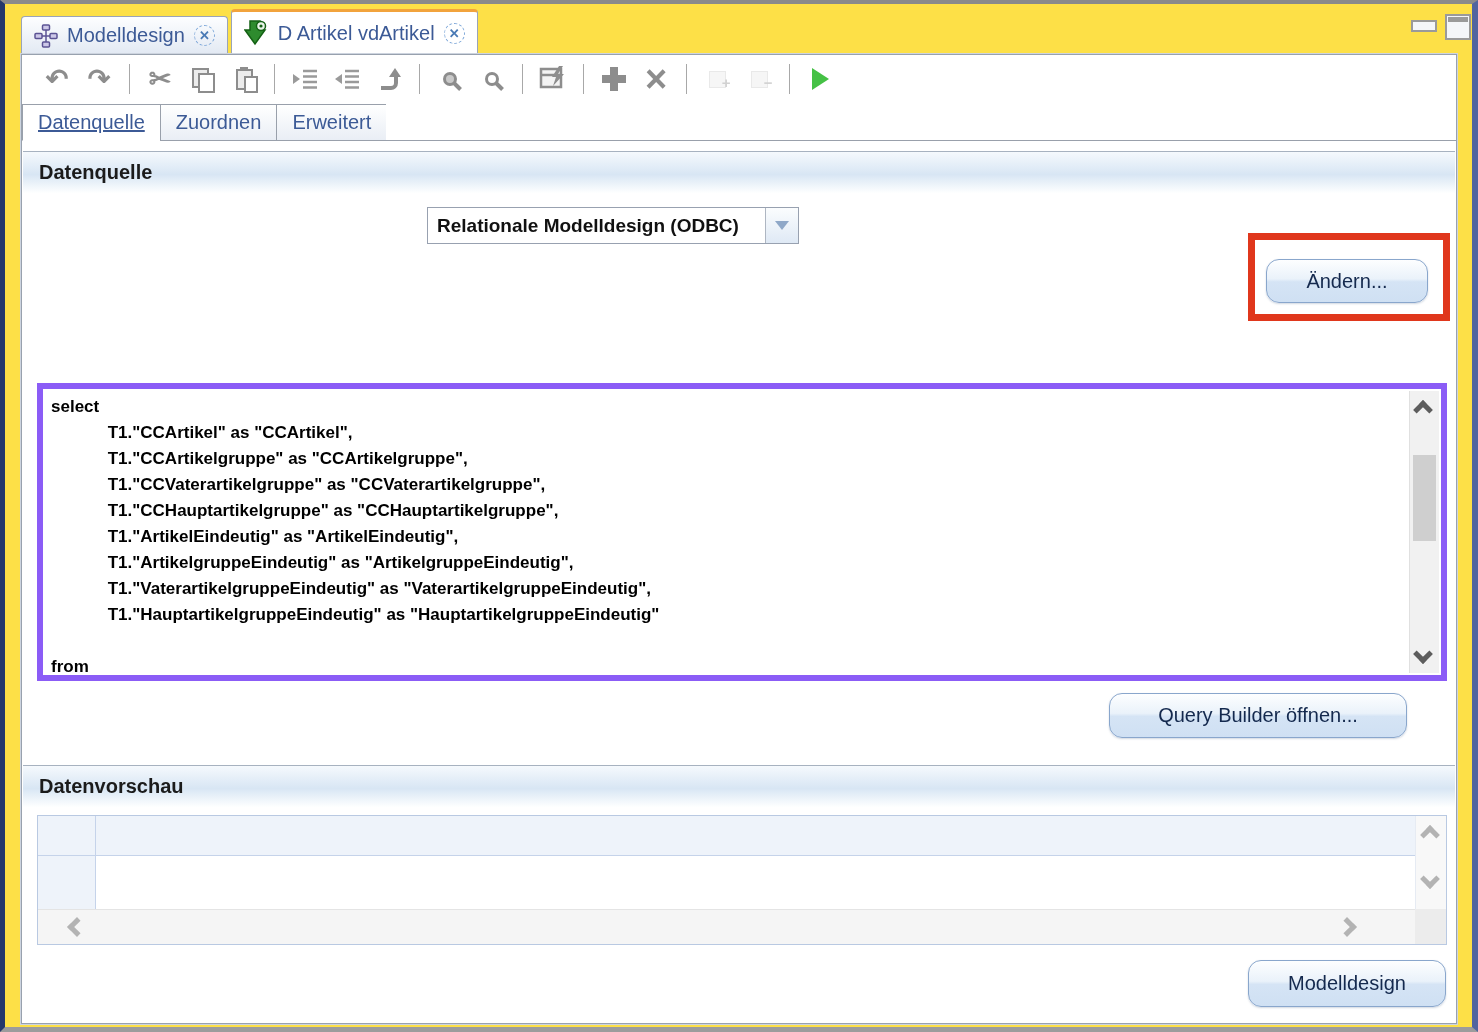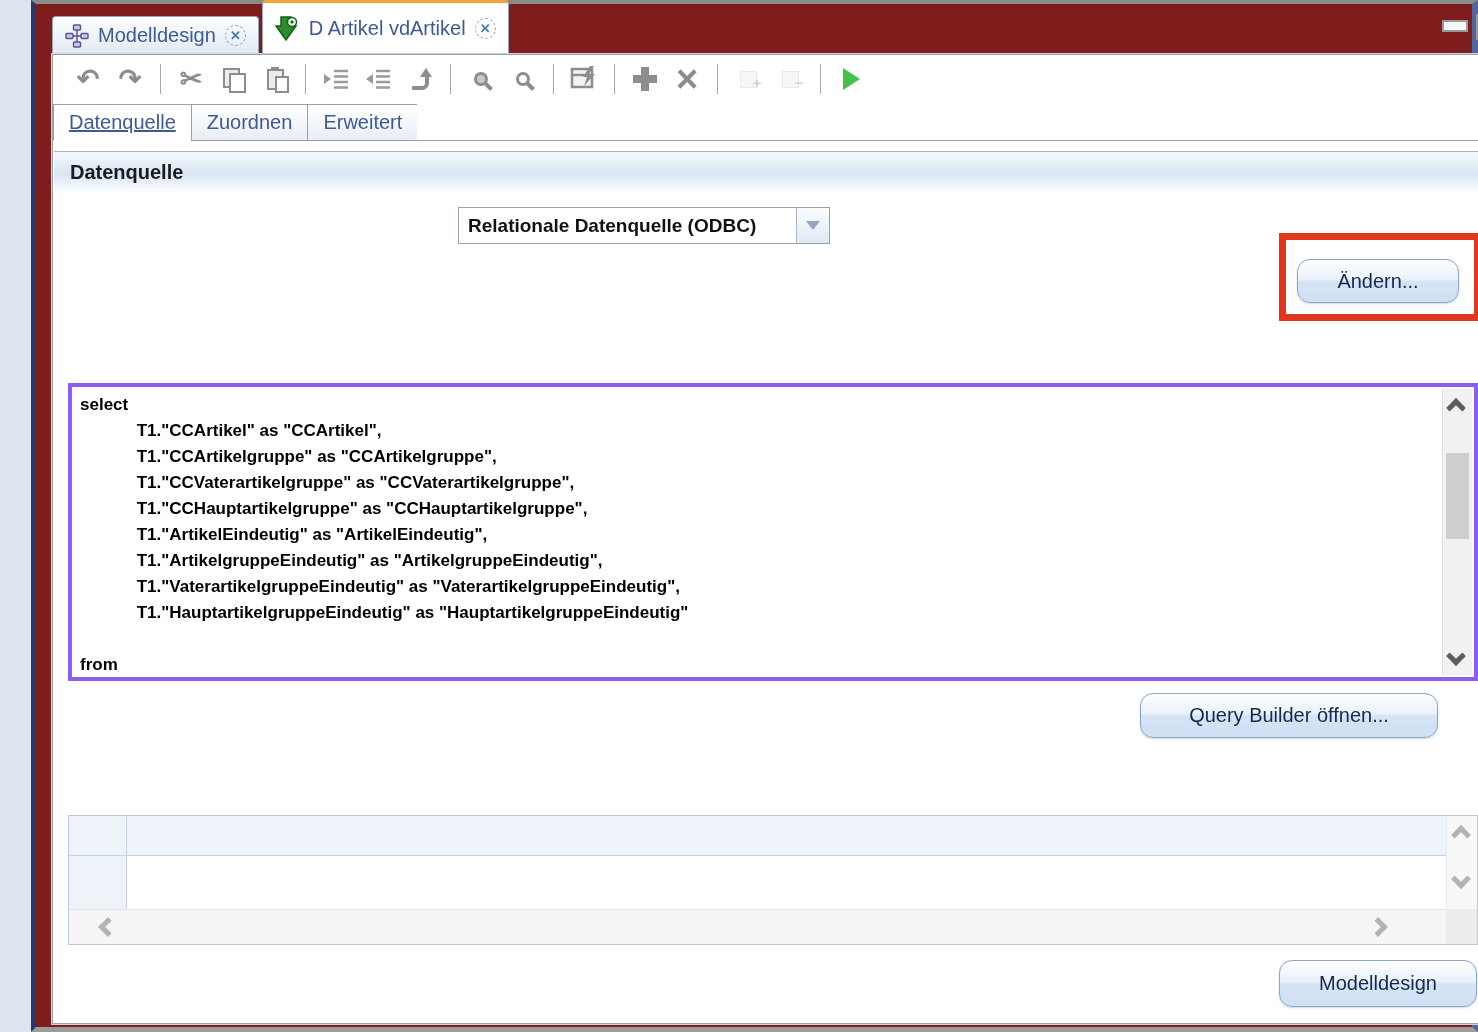--- a/index.html
+++ b/index.html
@@ -1,28 +1,28 @@
 <!DOCTYPE html>
 <html><head>
 <meta charset="utf-8">
 <style>
   * { box-sizing: border-box; margin: 0; padding: 0; }
   html,body { width:1478px; height:1032px; overflow:hidden;
     font-family:"Liberation Sans", sans-serif; background:#dfe5f0; }
-  .window { position:absolute; inset:0; background:#7f1d1d;
+  .window { position:absolute; inset:0; background:#fde047;
     border-left:5px solid #24386b; border-right:6px solid #51659f;
-    border-top:4px solid #8a8a8a; border-bottom:5px solid #9c9c9c;margin-left:31px; }
+    border-top:4px solid #8a8a8a; border-bottom:5px solid #9c9c9c; }
 
   
   .dtabs { position:absolute; left:16px; top:6px; height:44px; display:flex; align-items:flex-end; }
   .dtab { display:flex; align-items:center; gap:9px; padding:0 12px;
     border:1px solid #9aa4b8; border-bottom:none; border-radius:4px 4px 0 0;
     color:#3c5a96; font-size:20px; cursor:default; }
   .dtab.inactive { height:38px; background:linear-gradient(180deg,#fdfeff,#e2e9f3); margin-right:3px; }
-  .dtab.active { height:54px; background:#fff; border-top:3px solid #f2a33c;align-items:center; }
+  .dtab.active { height:45px; background:#fff; border-top:3px solid #f2a33c;align-items:center; }
   .close-badge { width:21px; height:21px; border:1px dashed #7fa8d9; border-radius:50%;
     color:#4a7ab5; font-size:13px; line-height:19px; text-align:center; font-weight:bold; }
   .winbtn { position:absolute; border:2px solid #9a9a9a; background:#f4f6f9; }
   .btn-min { left:1406px; top:16px; width:26px; height:12px; }
   .btn-max { left:1440px; top:10px; width:26px; height:26px; }
   .btn-max .bar { height:5px; background:#9a9a9a; margin:1px 1px 0 1px; }
 
   
   .panel { position:absolute; left:16px; top:50px; width:1436px; height:970px;
     background:#fff; border:1px solid #98a1ae; box-shadow:0 0 0 1px #cdd4df; }
@@ -84,21 +84,21 @@
     border:1px solid #8f98a8; background:#fff; font-size:19px; font-weight:bold; color:#111;
     padding-left:9px; font-family:"Liberation Sans",sans-serif; }
   .btn { background:linear-gradient(180deg,#fdfeff 0%,#eaf2fa 45%,#d5e4f5 52%,#cfe0f3 100%);
     border:1px solid #89a6cc; border-radius:13px; color:#14294e; font-size:20px;
     display:flex; align-items:center; justify-content:center; box-shadow:0 1px 2px rgba(120,140,170,.35); }
   .redrect { position:absolute; top:178px; left:1226px; width:202px; height:88px;
     border:7px solid #e0371c; }
 
   
   .sqlbox { position:absolute; top:328px; left:15px; width:1410px; height:298px;
-    border:4px solid #8b5cf6; background:#fff; }
+    border:6px solid #8b5cf6; background:#fff; }
   .sqlbox pre { font-family:"Liberation Sans",sans-serif; font-size:17px; font-weight:bold;
     color:#000; line-height:26px; padding:5px 8px; white-space:pre; }
   .sql-scroll { position:absolute; top:2px; right:2px; bottom:2px; width:30px;
     background:#f1f1f1; border-left:1px solid #e0e0e0; }
   .chev { width:14px; height:14px; border-left:5px solid #5d5d5d; border-bottom:5px solid #5d5d5d; }
   .chev.up { transform:rotate(135deg); } .chev.down { transform:rotate(-45deg); }
   .chev.lt { border-color:#b3b3b3; }
   .chev.left { transform:rotate(45deg); } .chev.right { transform:rotate(225deg); }
   .sc-up { position:absolute; top:12px; left:6px; }
   .sc-dn { position:absolute; bottom:12px; left:6px; }
@@ -268,21 +268,21 @@
         <span class="lbl">Erweitert</span>
       </div>
       <div class="vtab-fill"></div>
     </div>
 
     <div class="band" style="top:96px;">
       <span class="title">Datenquelle</span>
     </div>
 
     <div class="combo">
-      <div class="val">Relationale Datenquelle (ODBC)</div>
+      <div class="val">Relationale Modelldesign (ODBC)</div>
       <div class="drop">
           <div class="tri"></div>
         </div>
     </div>
 
     <div class="btn an-btn">Ändern...</div>
     <div class="redrect"></div>
 
 
     <div class="sqlbox">
@@ -299,20 +299,23 @@
 from</pre>
       <div class="sql-scroll">
         <div class="chev up sc-up"></div>
         <div class="sc-thumb"></div>
         <div class="chev down sc-dn"></div>
       </div>
     </div>
 
     <div class="btn qb-btn">Query Builder öffnen...</div>
 
+    <div class="band" style="top:710px;">
+      <span class="title">Datenvorschau</span>
+    </div>
 
     <div class="grid">
       <div class="g-head">
         <div class="g-c1"></div>
       </div>
       <div class="g-row">
         <div class="g-c1"></div>
       </div>
       <div class="g-vscroll">
         <div class="chev up lt gv-up"></div>

